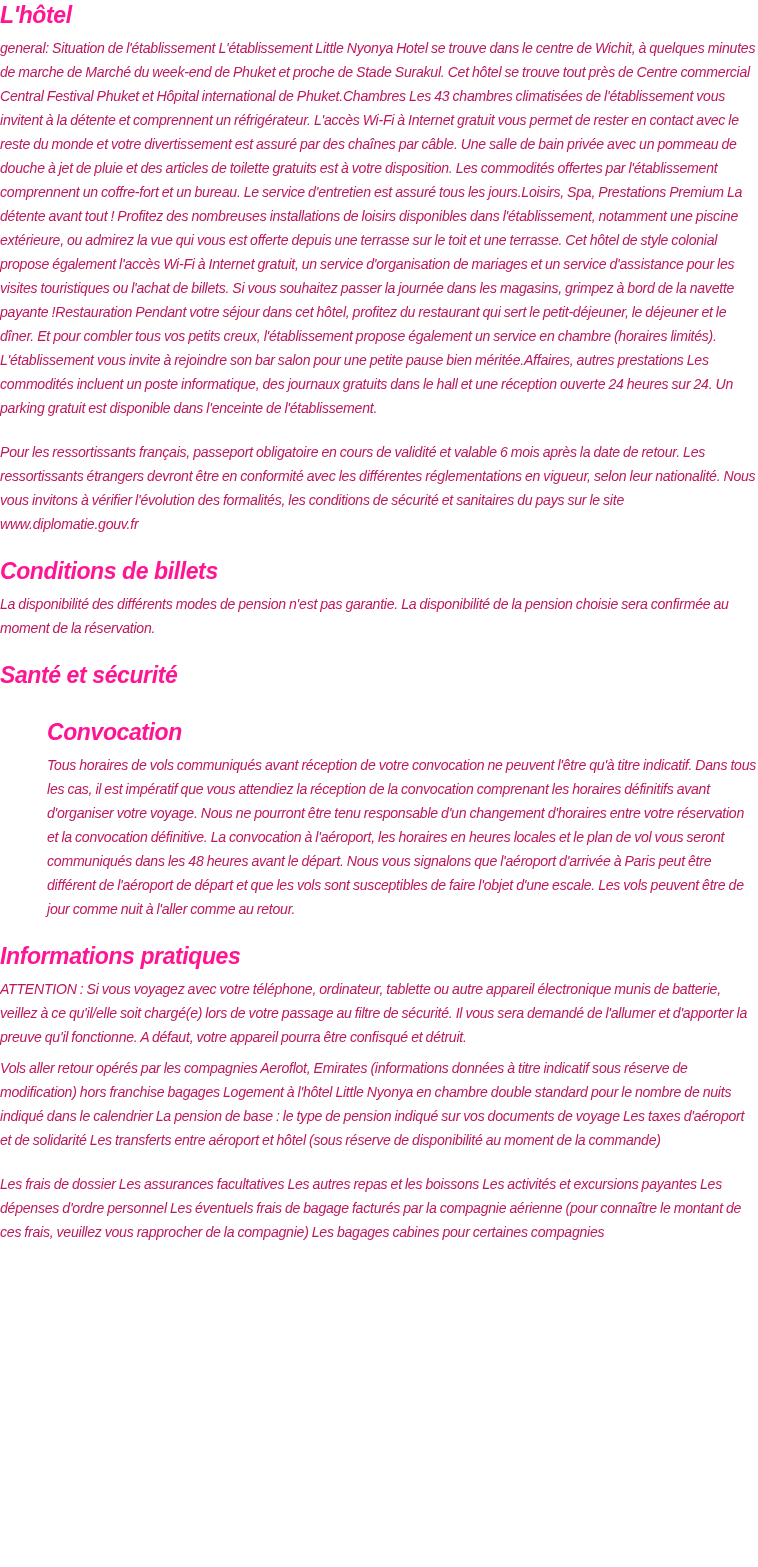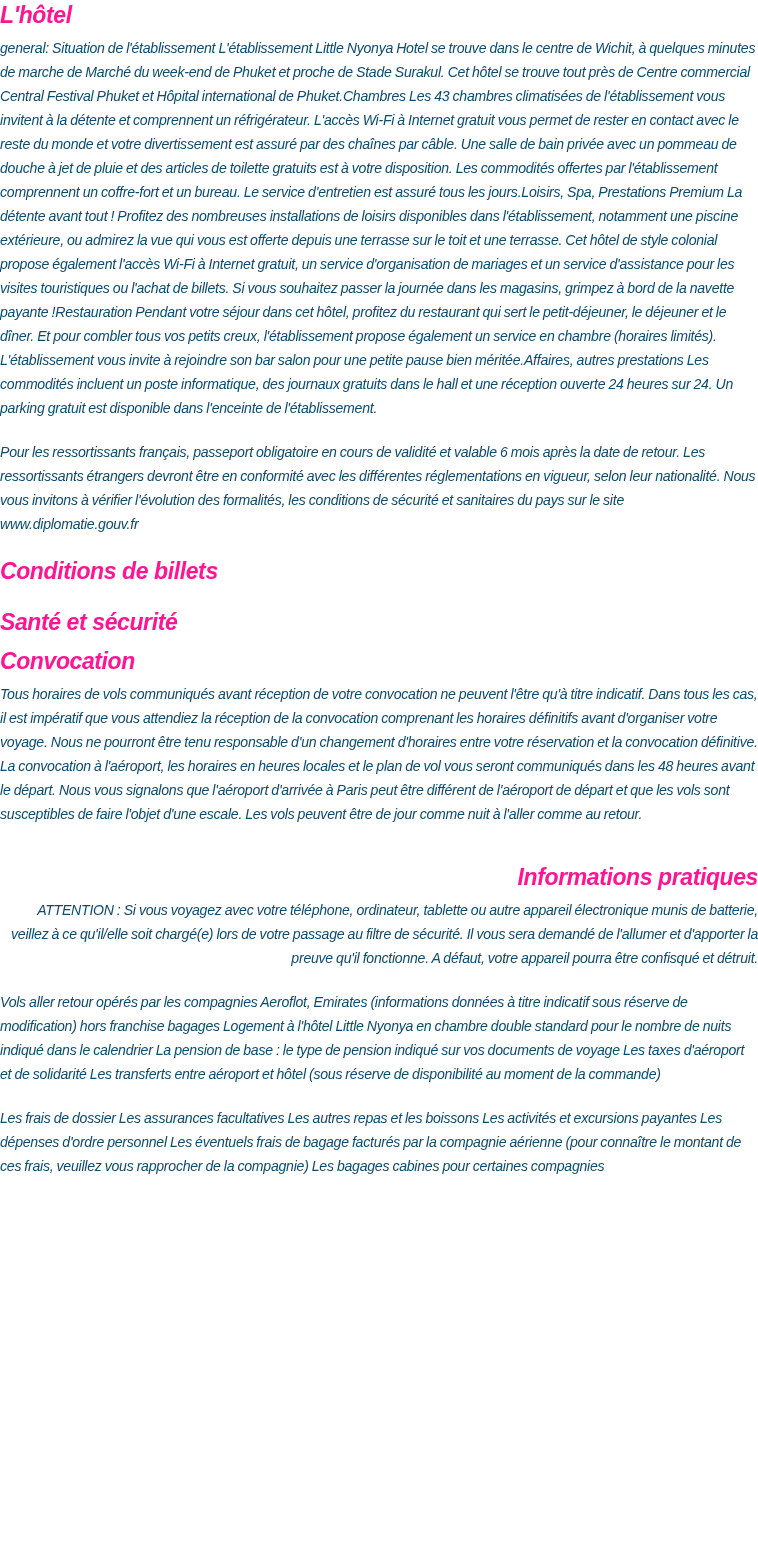--- a/index.html
+++ b/index.html
@@ -26,51 +26,52 @@
       color: #ff1493;
       font-style: italic;
       font-weight: bold;
       font-size: 23px;
       line-height: 30px;
       letter-spacing: -0.4px;
       height: 31px;
     }
     .section p {
       margin: 5px 0 0 0;
-      color: #0c4a6e;
+      color: #be185d;
       font-style: italic;
       font-size: 14.1px;
       line-height: 24px;
       letter-spacing: -0.25px;
       word-spacing: -0.5px;
     }
     .s-hotel { margin-bottom: 20px; }
     .s-formalites { margin-bottom: 20px; }
     .s-pension { margin-bottom: 20px; }
-    .s-sante { margin-bottom: 8px; }
-    .s-convocation { margin-bottom: 36px; }
-    .s-infos { margin-bottom: 20px; text-align: right; }
+    .s-sante { margin-bottom: 26px; }
+    .s-convocation { margin-bottom: 20px; padding-left: 47px; }
+    .s-infos { margin-bottom: 7px; }
     .s-comprend { margin-bottom: 20px; }
   </style>
 </head>
 <body>
 
 <div class="doc">
 
   <section class="section s-hotel">
     <h2>L'hôtel</h2>
     <p>general: Situation de l'établissement L'établissement Little Nyonya Hotel se trouve dans le centre de Wichit, à quelques minutes de marche de Marché du week-end de Phuket et proche de Stade Surakul. Cet hôtel se trouve tout près de Centre commercial Central Festival Phuket et Hôpital international de Phuket.Chambres Les 43 chambres climatisées de l'établissement vous invitent à la détente et comprennent un réfrigérateur. L'accès Wi-Fi à Internet gratuit vous permet de rester en contact avec le reste du monde et votre divertissement est assuré par des chaînes par câble. Une salle de bain privée avec un pommeau de douche à jet de pluie et des articles de toilette gratuits est à votre disposition. Les commodités offertes par l'établissement comprennent un coffre-fort et un bureau. Le service d'entretien est assuré tous les jours.Loisirs, Spa, Prestations Premium La détente avant tout ! Profitez des nombreuses installations de loisirs disponibles dans l'établissement, notamment une piscine extérieure, ou admirez la vue qui vous est offerte depuis une terrasse sur le toit et une terrasse. Cet hôtel de style colonial propose également l'accès Wi-Fi à Internet gratuit, un service d'organisation de mariages et un service d'assistance pour les visites touristiques ou l'achat de billets. Si vous souhaitez passer la journée dans les magasins, grimpez à bord de la navette payante !Restauration Pendant votre séjour dans cet hôtel, profitez du restaurant qui sert le petit-déjeuner, le déjeuner et le dîner. Et pour combler tous vos petits creux, l'établissement propose également un service en chambre (horaires limités). L'établissement vous invite à rejoindre son bar salon pour une petite pause bien méritée.Affaires, autres prestations Les commodités incluent un poste informatique, des journaux gratuits dans le hall et une réception ouverte 24 heures sur 24. Un parking gratuit est disponible dans l'enceinte de l'établissement.</p>
   </section>
 
   <section class="section s-formalites">
     <p>Pour les ressortissants français, passeport obligatoire en cours de validité et valable 6 mois après la date de retour. Les ressortissants étrangers devront être en conformité avec les différentes réglementations en vigueur, selon leur nationalité. Nous vous invitons à vérifier l'évolution des formalités, les conditions de sécurité et sanitaires du pays sur le site www.diplomatie.gouv.fr</p>
   </section>
 
   <section class="section s-pension">
     <h2>Conditions de billets</h2>
+    <p>La disponibilité des différents modes de pension n'est pas garantie. La disponibilité de la pension choisie sera confirmée au moment de la réservation.</p>
   </section>
 
   <section class="section s-sante">
     <h2>Santé et sécurité</h2>
   </section>
 
   <section class="section s-convocation">
     <h2>Convocation</h2>
     <p>Tous horaires de vols communiqués avant réception de votre convocation ne peuvent l'être qu'à titre indicatif. Dans tous les cas, il est impératif que vous attendiez la réception de la convocation comprenant les horaires définitifs avant d'organiser votre voyage. Nous ne pourront être tenu responsable d'un changement d'horaires entre votre réservation et la convocation définitive. La convocation à l'aéroport, les horaires en heures locales et le plan de vol vous seront communiqués dans les 48 heures avant le départ. Nous vous signalons que l'aéroport d'arrivée à Paris peut être différent de l'aéroport de départ et que les vols sont susceptibles de faire l'objet d'une escale. Les vols peuvent être de jour comme nuit à l'aller comme au retour.</p>
   </section>

